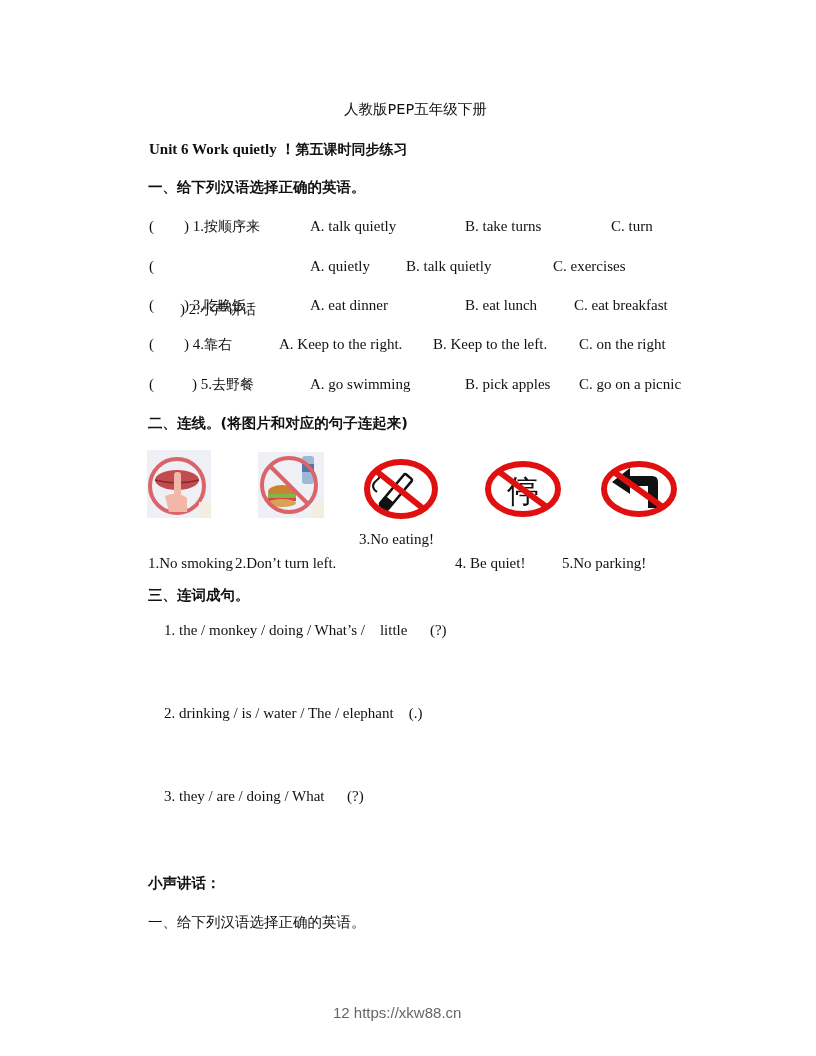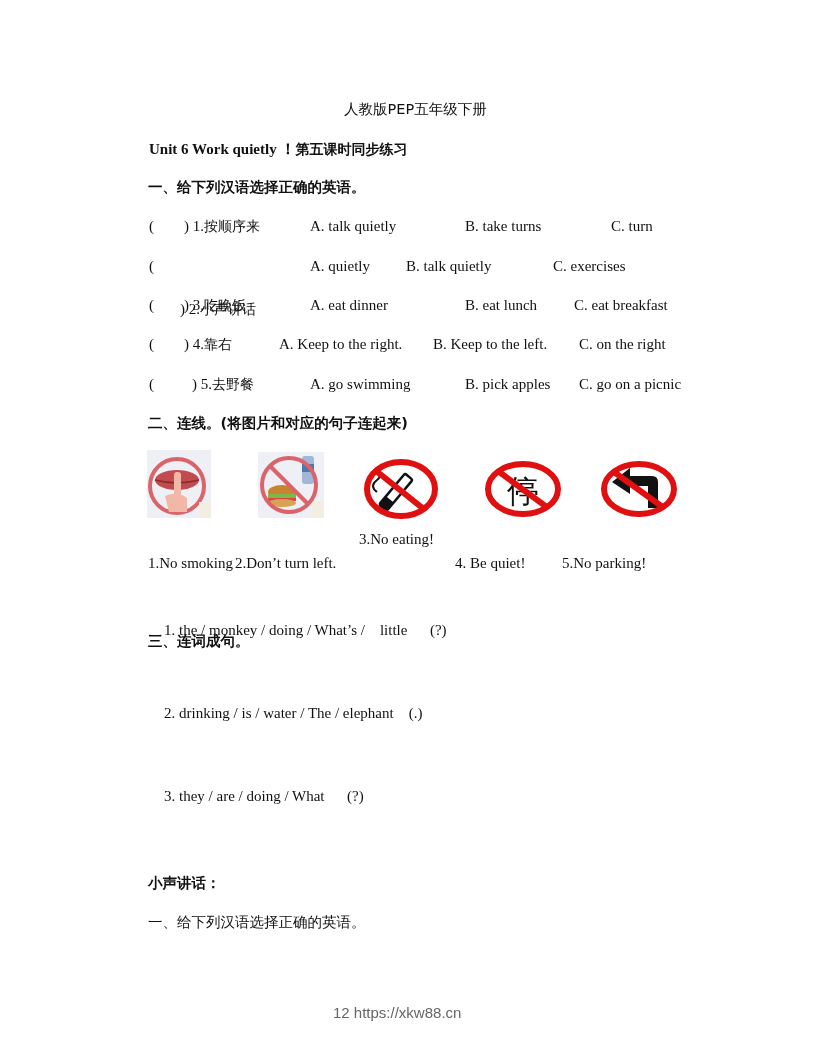--- a/index.html
+++ b/index.html
@@ -141,21 +141,21 @@
 </div>
 
 <div>
   <div class="abs row" style="left:120px; top:555px;margin-left:28px;">1.No smoking</div>
   <div class="abs row" style="left:235px; top:555px;">2.Don’t turn left.</div>
   <div class="abs row" style="left:359px; top:531px;">3.No eating!</div>
   <div class="abs row" style="left:455px; top:555px;">4. Be quiet!</div>
   <div class="abs row" style="left:562px; top:555px;">5.No parking!</div>
 </div>
 
-<div class="abs bold-sans" style="left:148px; top:586px;margin-top:46px;">三、连词成句。</div>
+<div class="abs bold-sans" style="left:148px; top:586px;">三、连词成句。</div>
 <div class="abs row" style="left:164px; top:622px; white-space:pre;">1. the / monkey / doing / What’s /    little      (?)</div>
 <div class="abs row" style="left:164px; top:705px; white-space:pre;">2. drinking / is / water / The / elephant    (.)</div>
 <div class="abs row" style="left:164px; top:788px; white-space:pre;">3. they / are / doing / What      (?)</div>
 
 <div class="abs bold-sans" style="left:148px; top:874px;">小声讲话：</div>
 <div class="abs cnreg" style="left:148px; top:913px;">一、给下列汉语选择正确的英语。</div>
 
 <div class="abs footer" style="left:333px; top:1004px;">12 https://xkw88.cn</div>
 
 </body></html>

